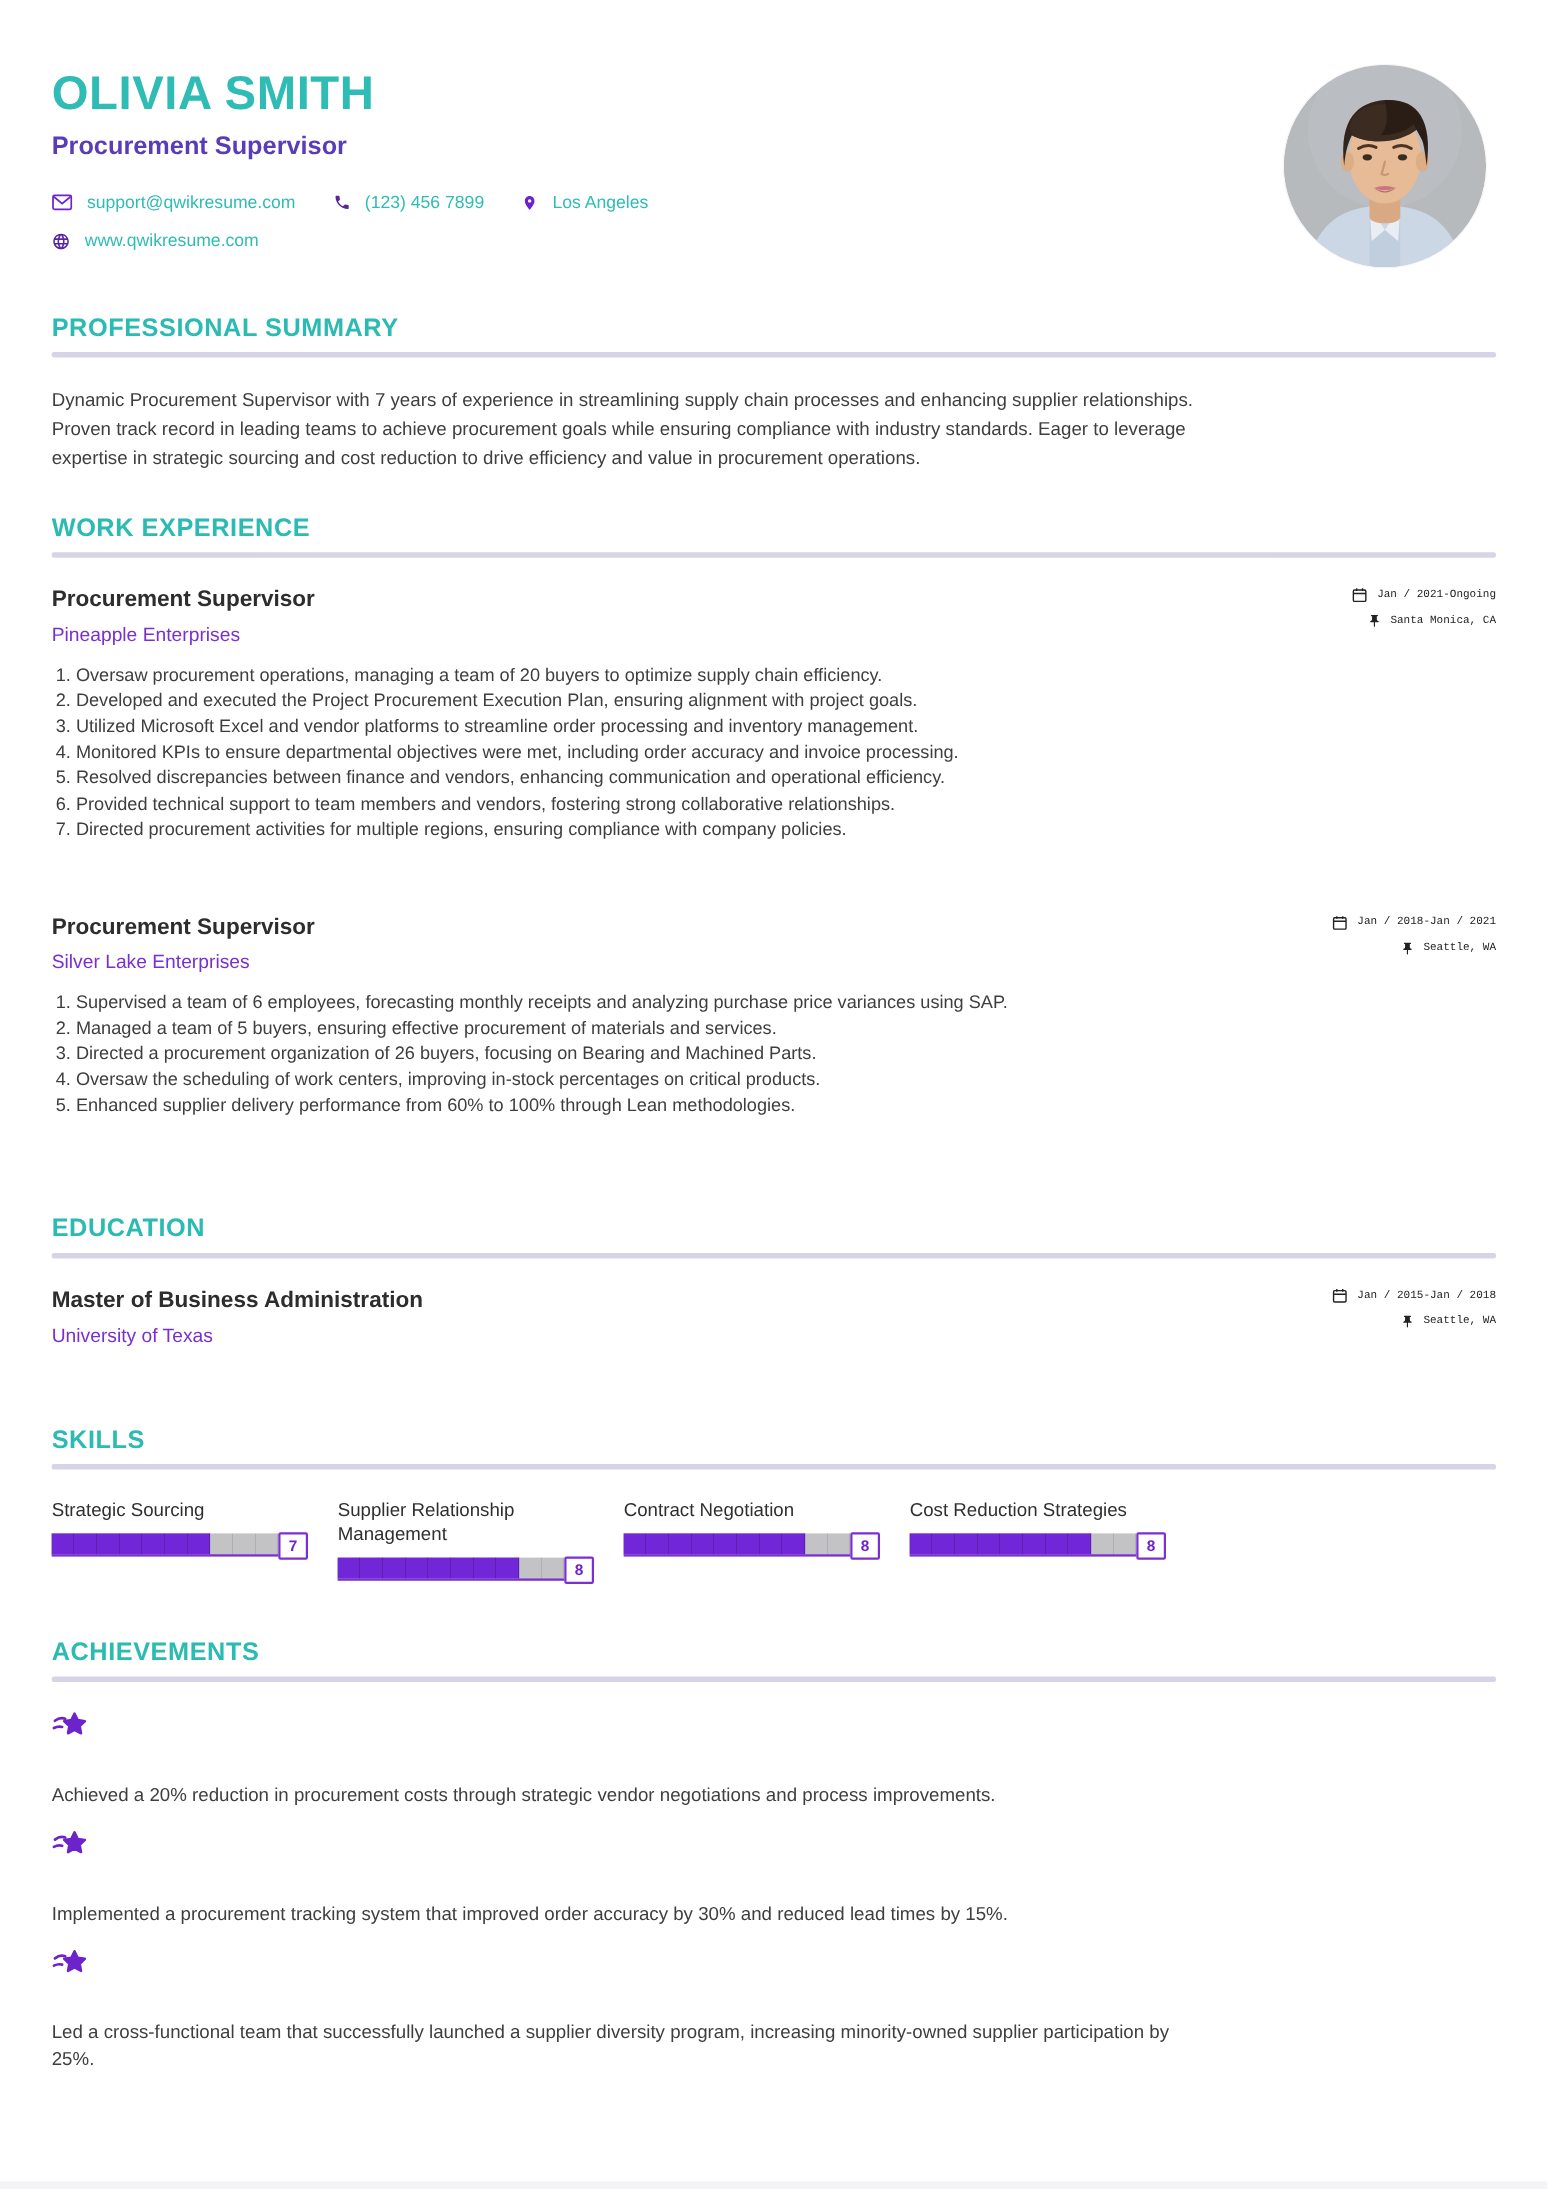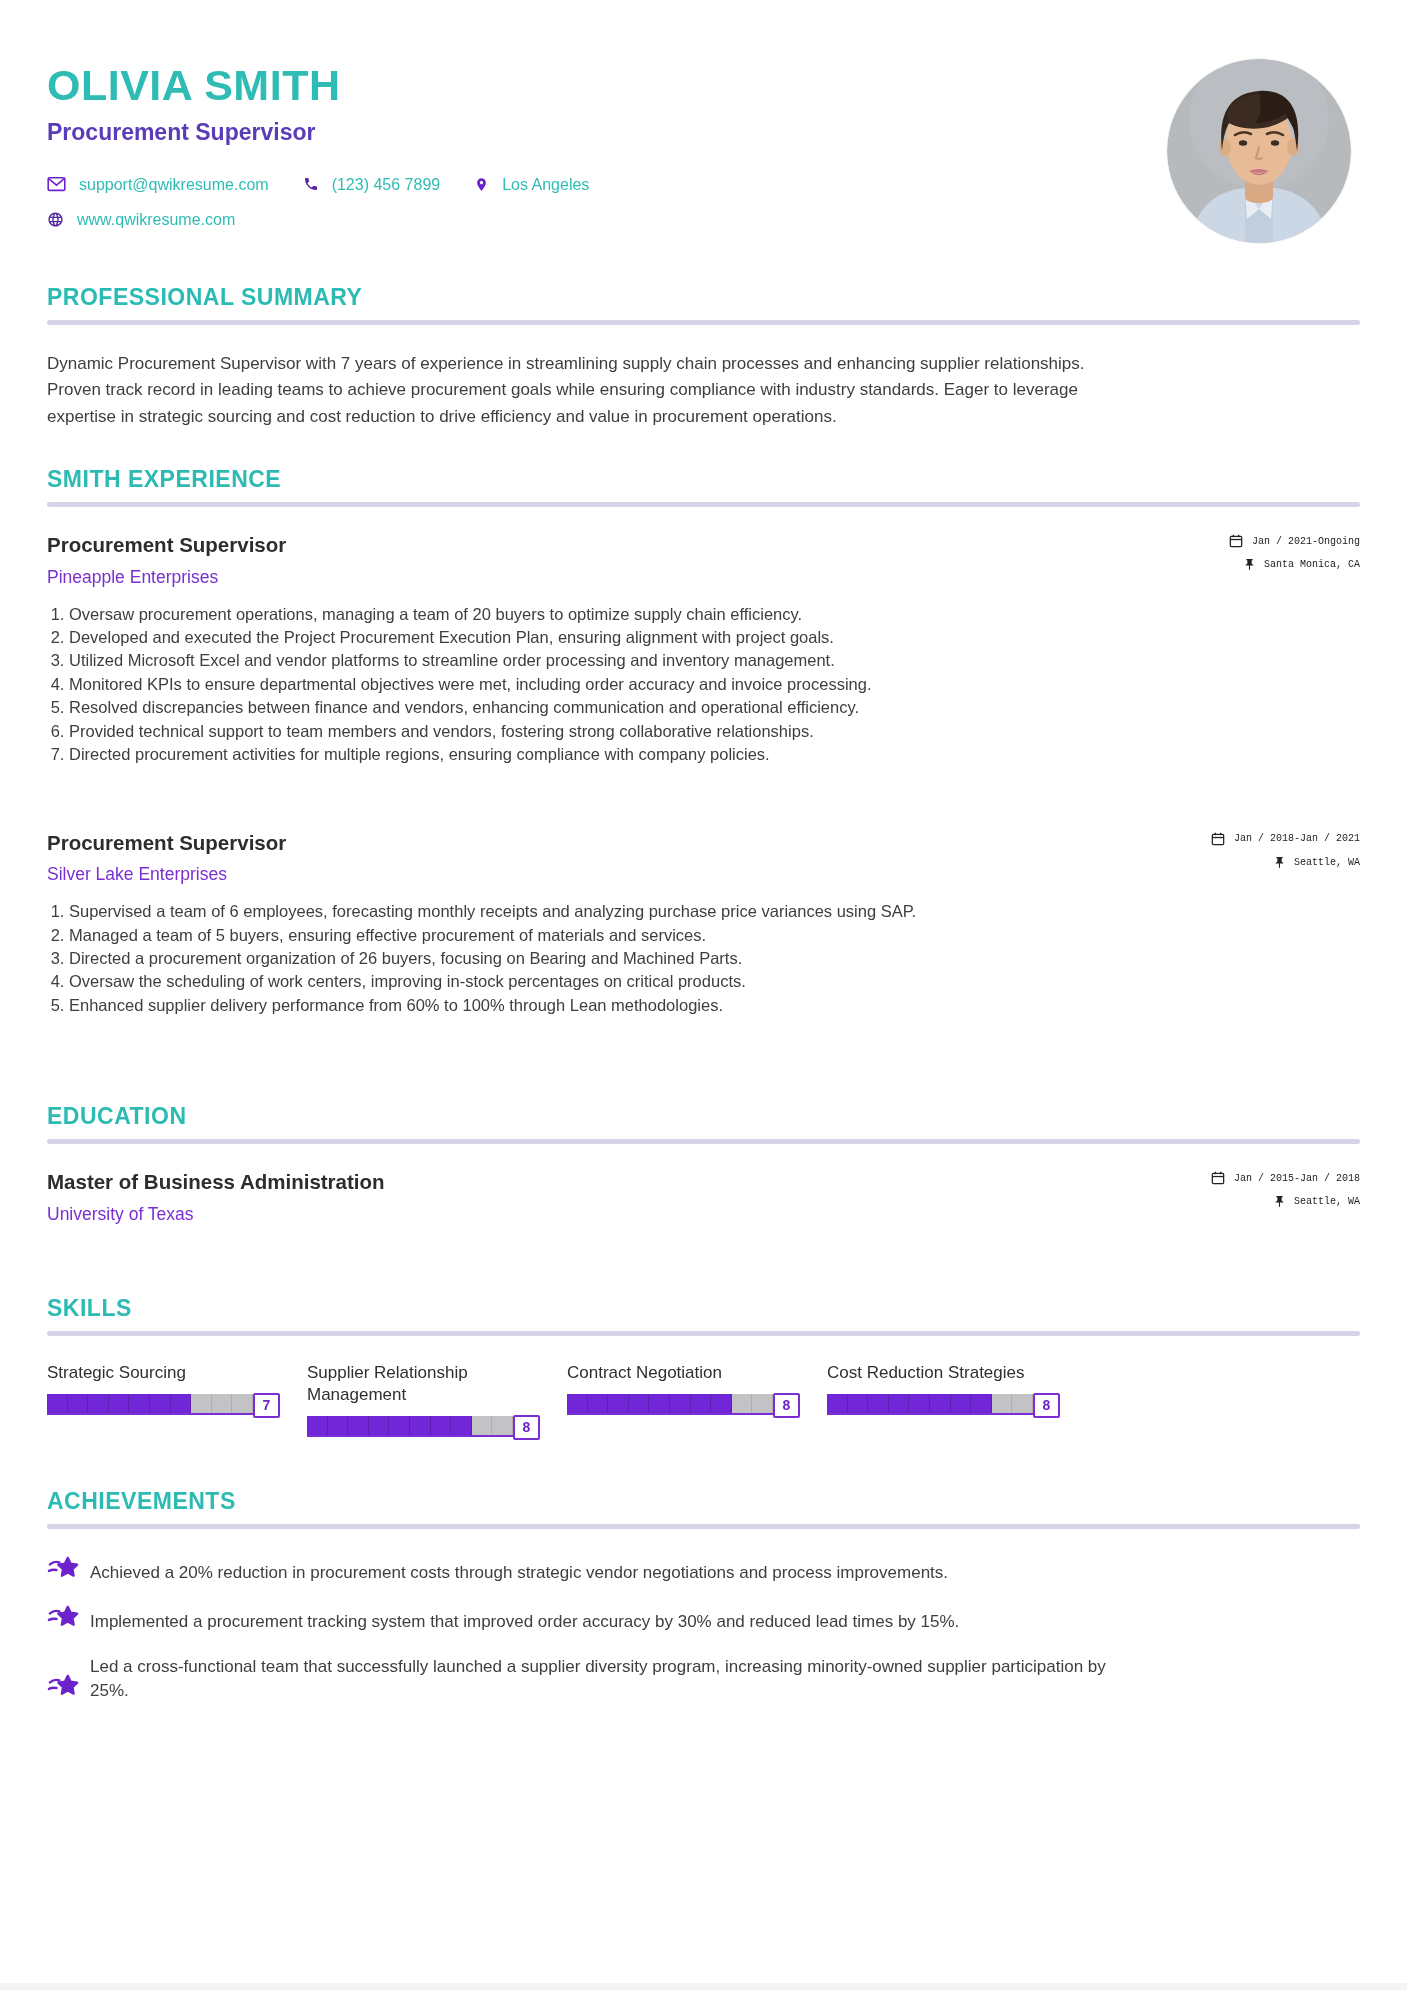--- a/index.html
+++ b/index.html
@@ -56,21 +56,21 @@
     position:absolute; left:0; top:0; height:100%; background:#7127d8;
     background-image:repeating-linear-gradient(90deg, rgba(255,255,255,0) 0 19.6px, rgba(0,0,0,.18) 19.6px 20.6px);
   }
   .skill-badge {
     position:absolute; right:0; top:0; width:27px; height:25px;
     background:#ffffff; border:2px solid #7b2fd2; border-radius:2px;
     display:flex; align-items:center; justify-content:center;
     font-size:14px; font-weight:700; color:#6d23cc;
   }
   
-  .achv-item { display:flex; align-items:flex-end; gap:9px; margin-bottom:19px; }
+  .achv-item { display:flex; align-items:flex-start; gap:29px; margin-bottom:19px;flex-direction:column; }
   .achv-item .txt { font-size:17px; line-height:1.42; color:#3e3e3e; max-width:1030px; padding-top:2px; }
   .star-icon { flex:0 0 34px; }
   
   .footer {
     position:absolute; left:47px; right:47px; top:1987px;
     display:flex; justify-content:flex-start; align-items:center;
   }
   .footer-left { display:flex; align-items:center; gap:10px; }
   .powered-by { font-size:13px; color:#4a4a4a; }
   .brand-link { font-size:10px; color:#0f766e; text-decoration:underline; font-weight:600; }
@@ -159,21 +159,21 @@
     </div>
   </header>
 
   <section class="sec sec-summary">
     <h2 class="sec-h">PROFESSIONAL SUMMARY</h2>
     <div class="divider"></div>
     <p class="body-text summary-p">Dynamic Procurement Supervisor with 7 years of experience in streamlining supply chain processes and enhancing supplier relationships. Proven track record in leading teams to achieve procurement goals while ensuring compliance with industry standards. Eager to leverage expertise in strategic sourcing and cost reduction to drive efficiency and value in procurement operations.</p>
   </section>
 
   <section class="sec sec-work">
-    <h2 class="sec-h">SMITH EXPERIENCE</h2>
+    <h2 class="sec-h">WORK EXPERIENCE</h2>
     <div class="divider"></div>
 
     <article class="job">
       <div class="entry-head">
         <div>
           <h3 class="entry-title">Procurement Supervisor</h3>
           <div class="entry-company">Pineapple Enterprises</div>
         </div>
         <div class="entry-meta">
           <div class="meta-row">

